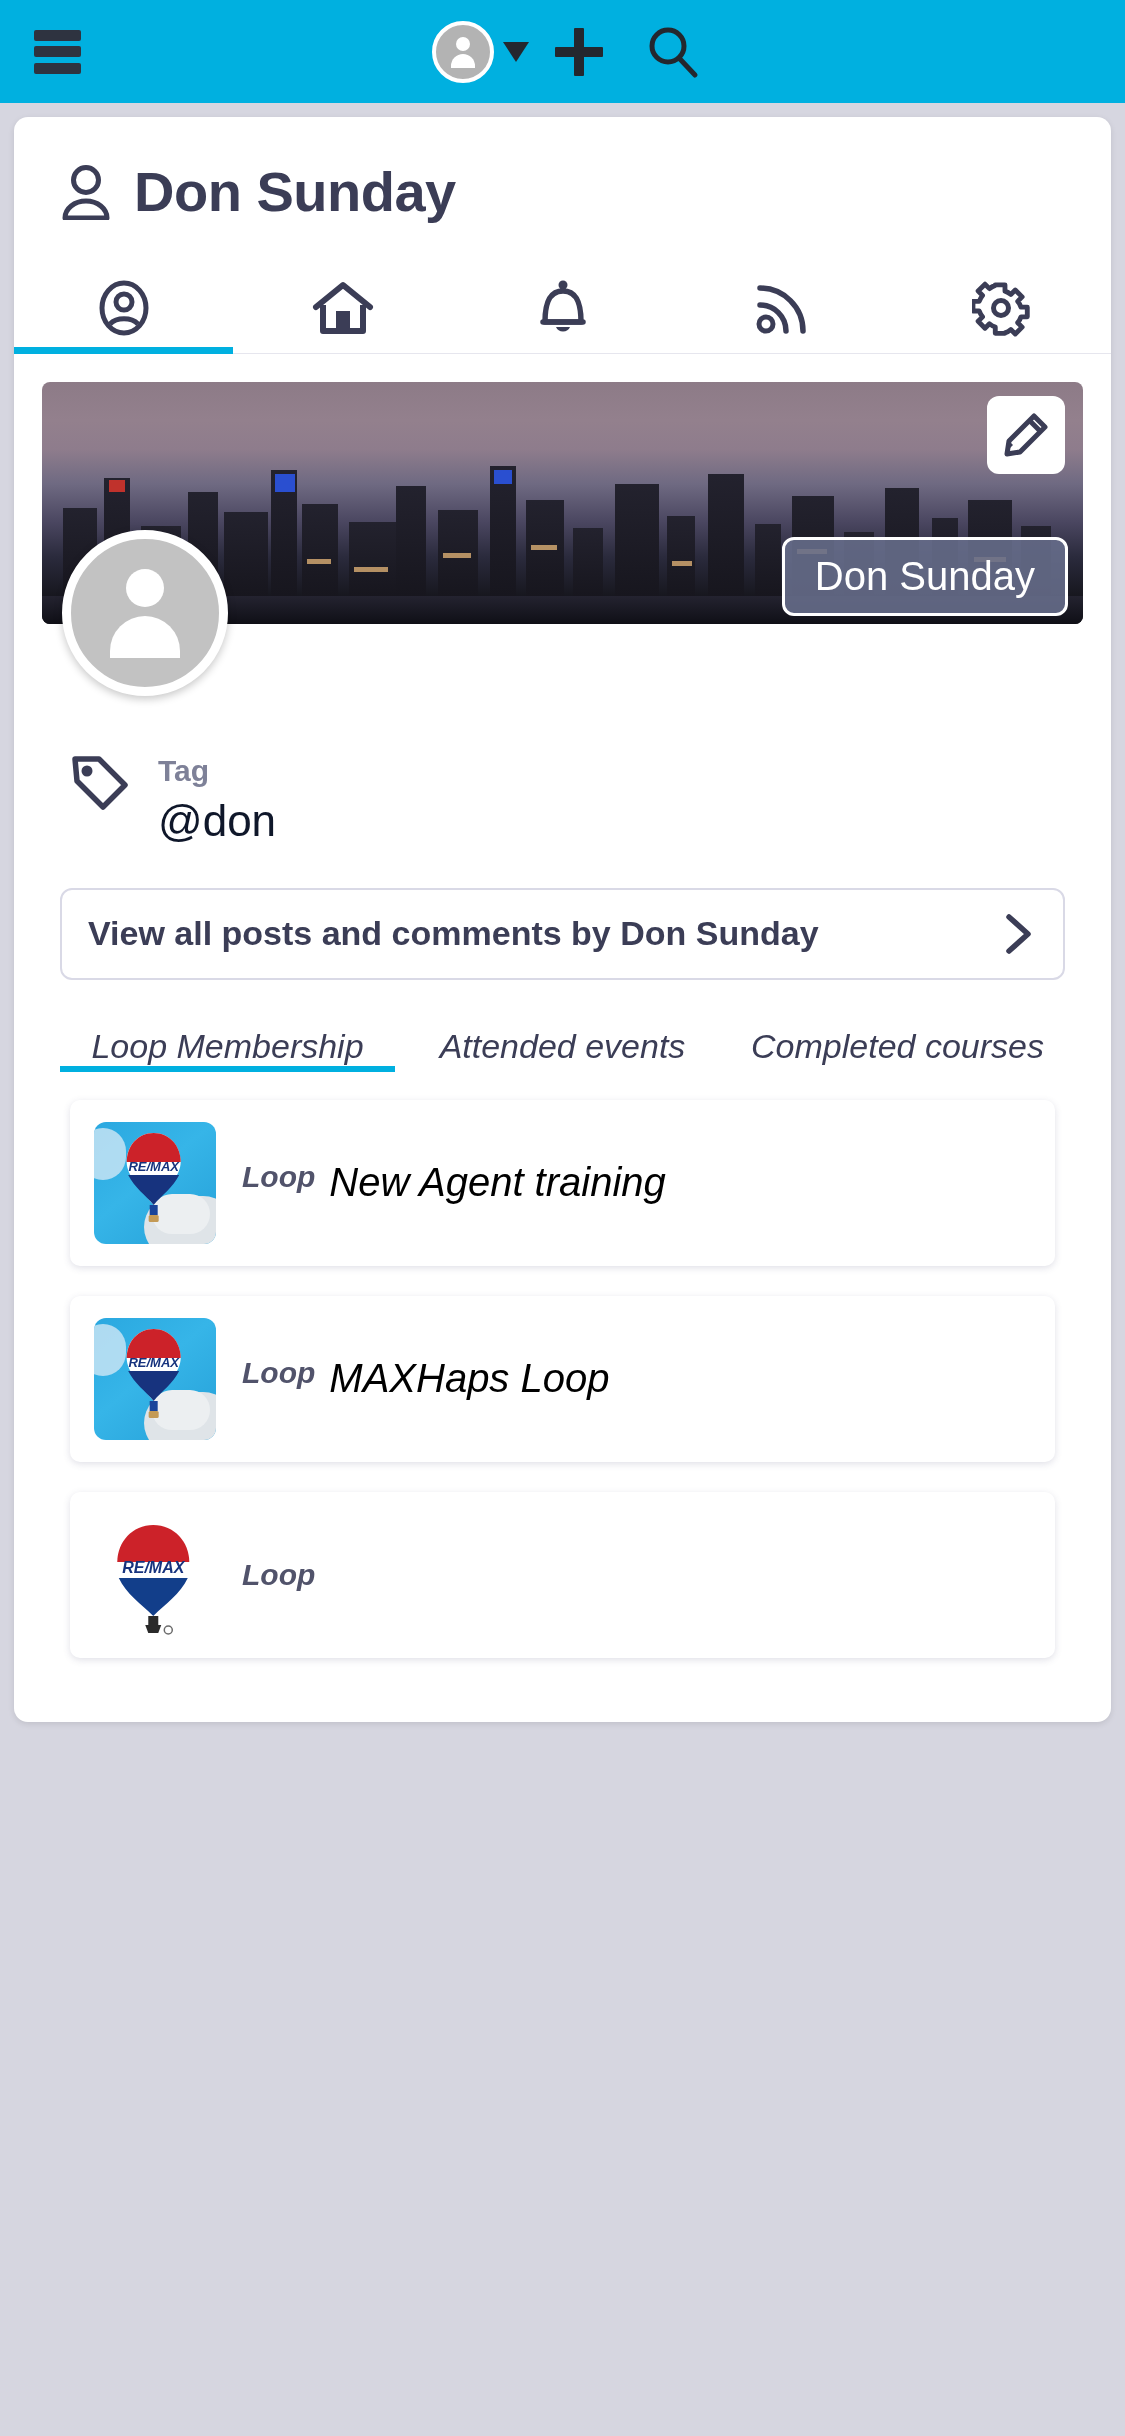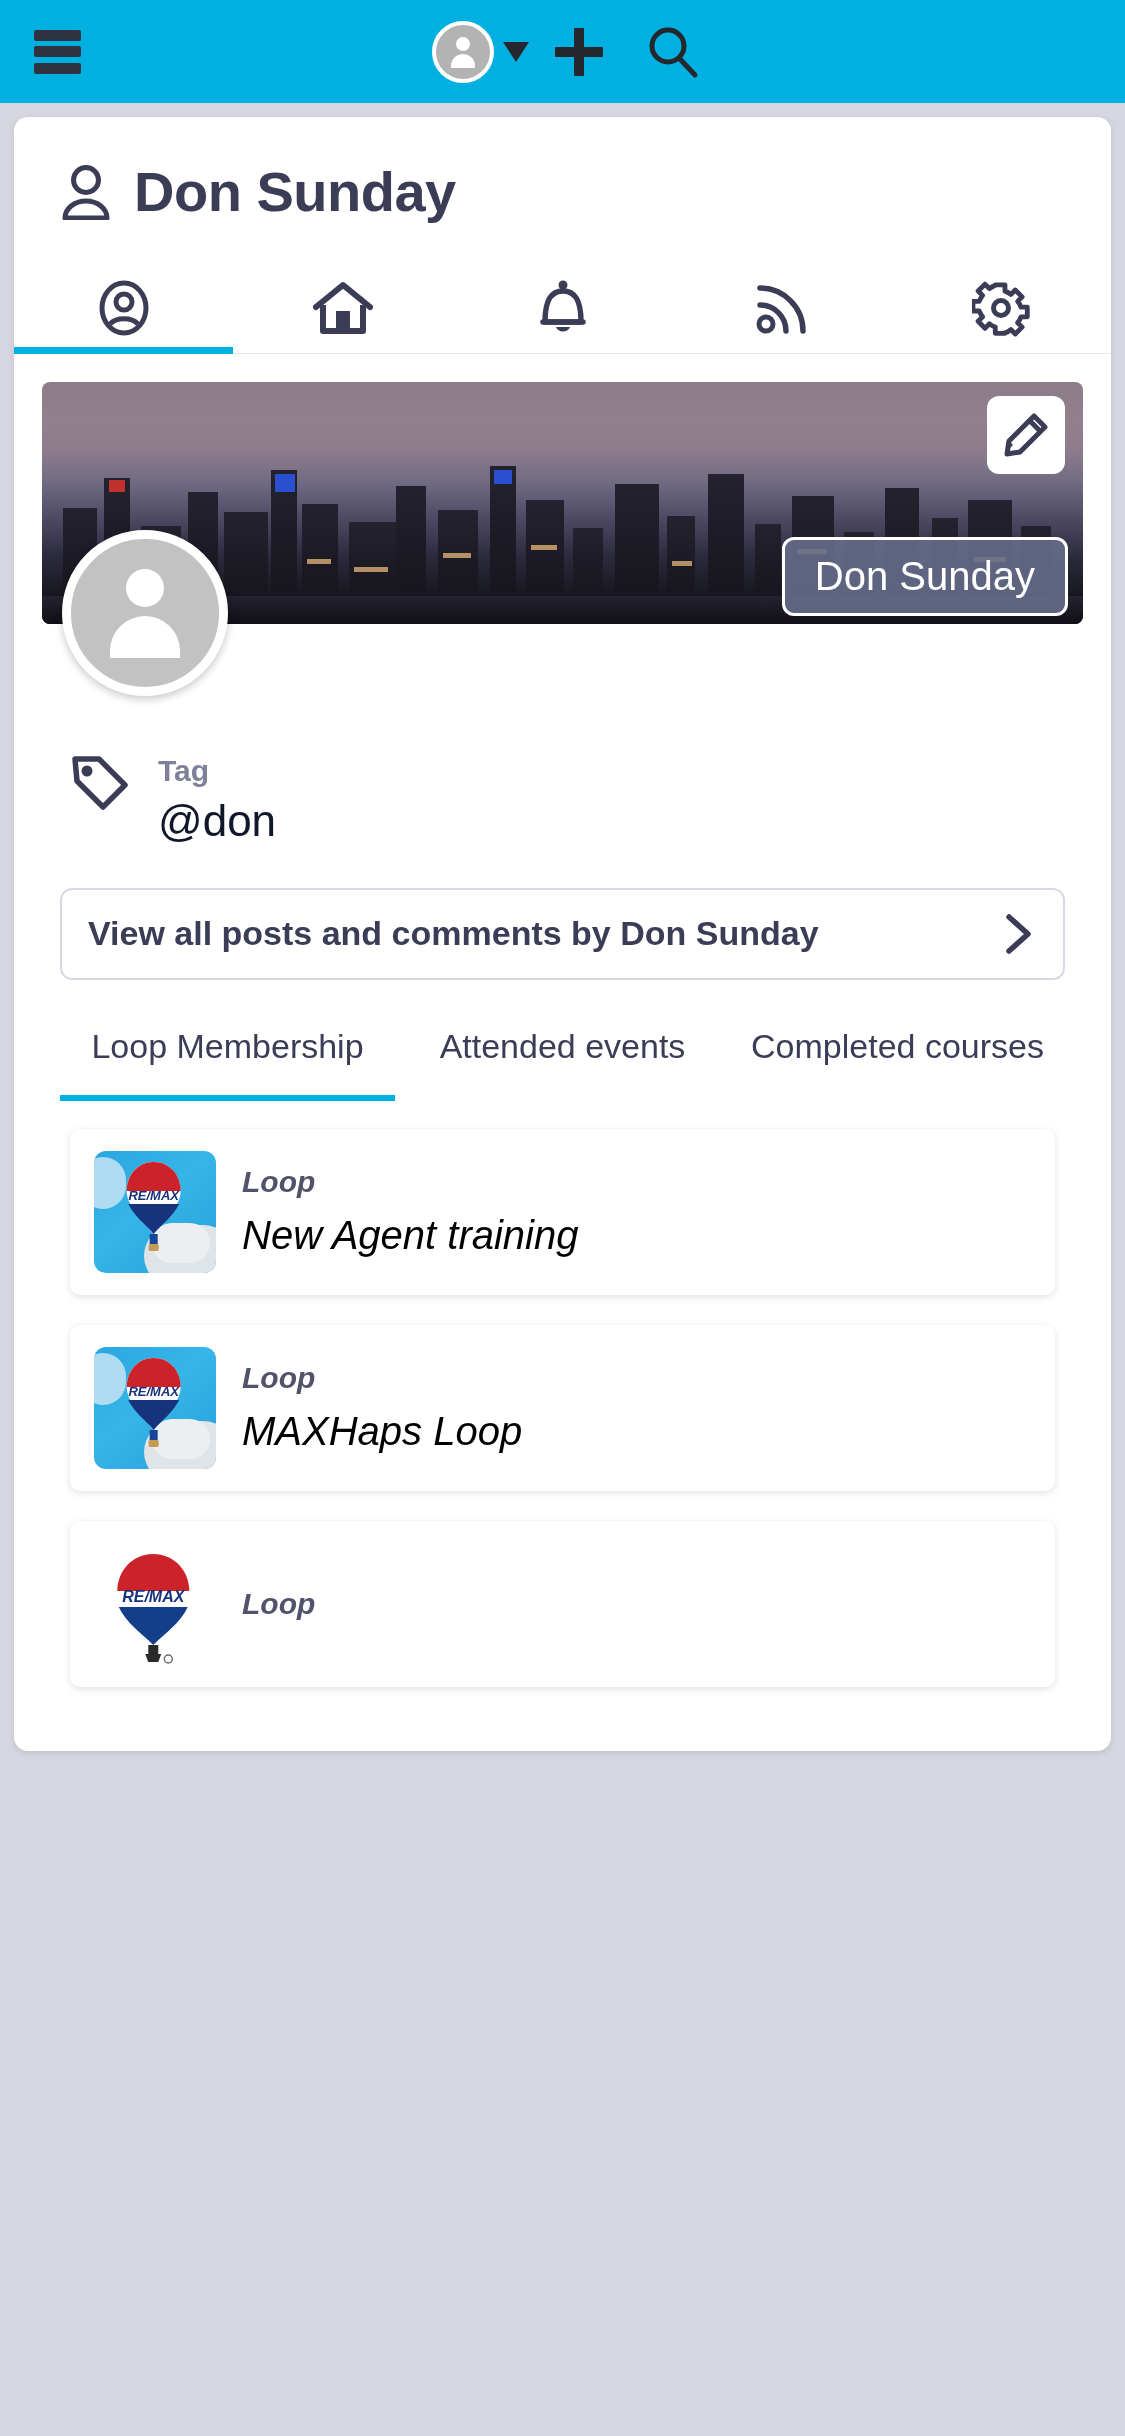--- a/index.html
+++ b/index.html
@@ -282,23 +282,24 @@
   .text-tabs {
     display: flex;
     margin: 46px 46px 0 46px;
   }
   .text-tab {
     flex: 1;
     text-align: center;
     font-size: 34px;
     color: #3b3d56;
     line-height: 1.18;
-    padding-bottom: 35px;
+    padding-bottom: 6px;
     cursor: pointer;
     position: relative;
+    font-style: italic;
   }
   .text-tab.active::after {
     content: "";
     position: absolute;
     left: 0; right: 0; bottom: 0;
     height: 6px;
     background: #00b0e0;
   }
 
   
@@ -336,21 +337,21 @@
     position: absolute; width: 46px; height: 52px; background: #cfe7f5;
     border-radius: 26px; left: -14px; top: 6px; opacity: .8;
   }
   .balloon {
     position: absolute;
     left: 50%; transform: translateX(-52%);
   }
   .thumb.sky .balloon { top: 9px; width: 66px; }
   .thumb.plain .balloon { top: 8px; width: 86px; left: 50%; }
 
-  .loop-meta { display: flex; flex-direction: column; gap: 14px; }
+  .loop-meta { display: flex; flex-direction: row; gap: 14px; text-align: right; }
   .loop-meta .kind {
     font-size: 30px; font-weight: bold; color: #51536b;
   }
   .loop-meta .title {
     font-size: 40px; color: #000000; font-weight: 500; white-space: nowrap;
   }
 </style>
 </head>
 <body>
 

